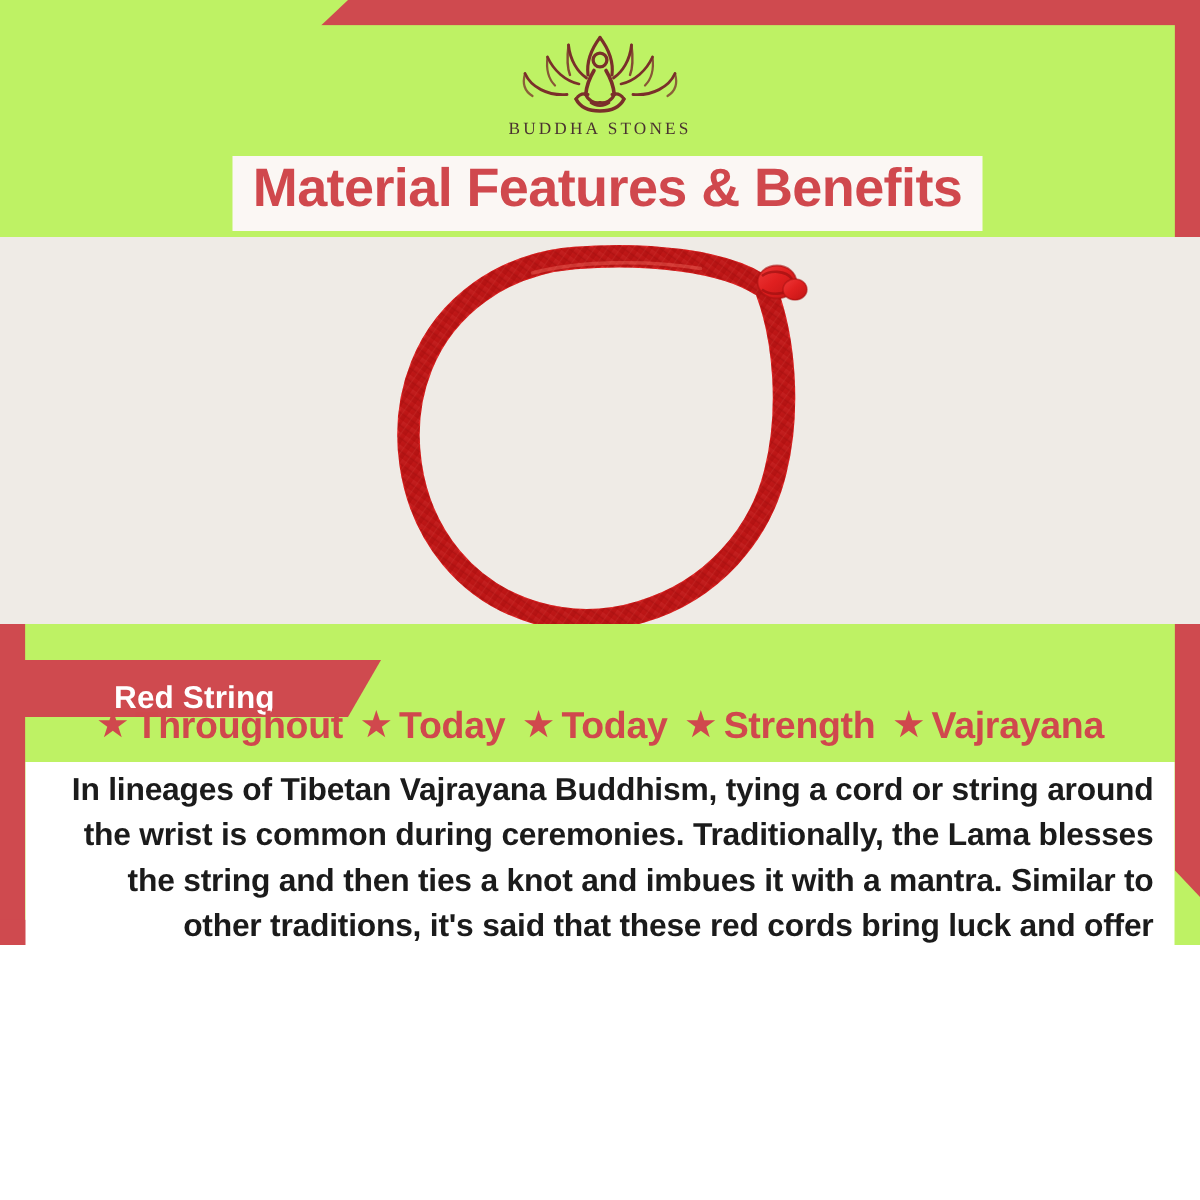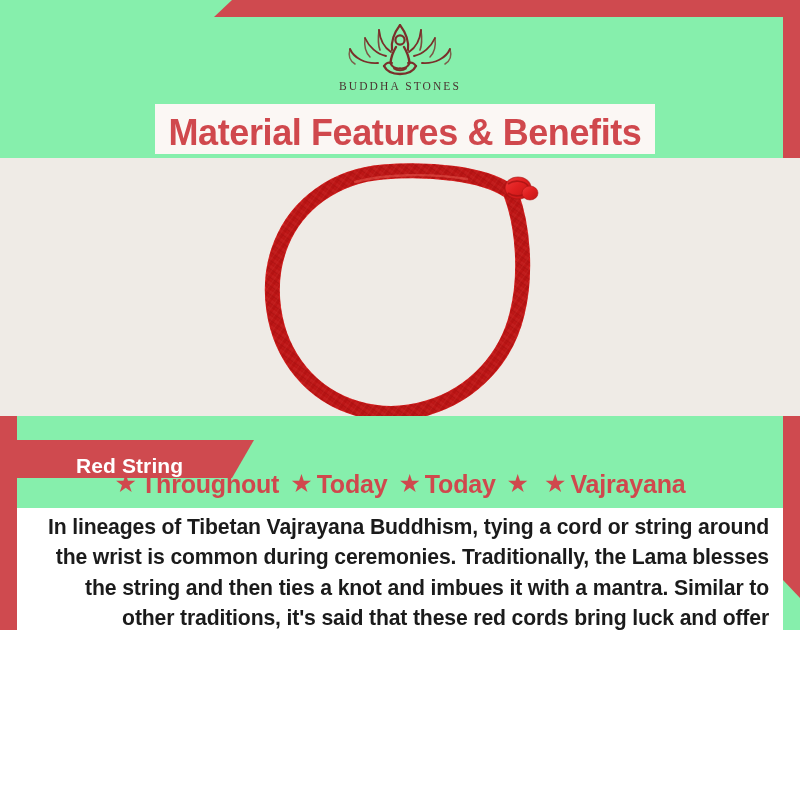--- a/index.html
+++ b/index.html
@@ -5,21 +5,21 @@
   html, body {
     margin: 0;
     padding: 0;
     background: #ffffff;
   }
   #page {
     position: relative;
     width: 800px;
     height: 630px;
     overflow: hidden;
-    background: #86efac;
+    background: #bef264;
     font-family: "Liberation Sans", sans-serif;
     -webkit-font-smoothing: antialiased;
   }
 
   
   .deco {
     position: absolute;
     background: #cf4a4f;
   }
   
@@ -88,21 +88,21 @@
 
   
   #title-banner {
     position: absolute;
     left: 155px;
     top: 104px;
     width: 500px;
     height: 50px;
     background: #fbf7f4;
     display: flex;
-    align-items: flex-end;
+    align-items: flex-start;
     justify-content: center;
   }
   #title-text {
     font-family: "Liberation Sans", sans-serif;
     font-weight: bold;
     font-size: 36px;
     color: #d0484d;
     letter-spacing: -0.4px;
     white-space: nowrap;
   }
@@ -317,20 +317,21 @@
     <span class="benefit">
       <span class="star">★</span>
       <span class="benefit-label">Today</span>
     </span>
     <span class="benefit">
       <span class="star">★</span>
       <span class="benefit-label">Today</span>
     </span>
     <span class="benefit">
       <span class="star">★</span>
+      <span class="benefit-label">Strength</span>
     </span>
     <span class="benefit">
       <span class="star">★</span>
       <span class="benefit-label">Vajrayana</span>
     </span>
   </div>
 
   <div id="copy-panel">
     <p id="copy-text">In lineages of Tibetan Vajrayana Buddhism, tying a cord or string around the wrist is common during ceremonies. Traditionally, the Lama blesses the string and then ties a knot and imbues it with a mantra. Similar to other traditions, it's said that these red cords bring luck and offer protection. Throughout history and across philosophies, the red string has been worn for protection, faith, good luck, strength, and connection. Today many people use it as a reminder that they're not alone. It's also a symbol of being loved, supported and, feeling safe and secure. For others, it's a prompt to stay positive while facing any adversity.</p>
   </div>

